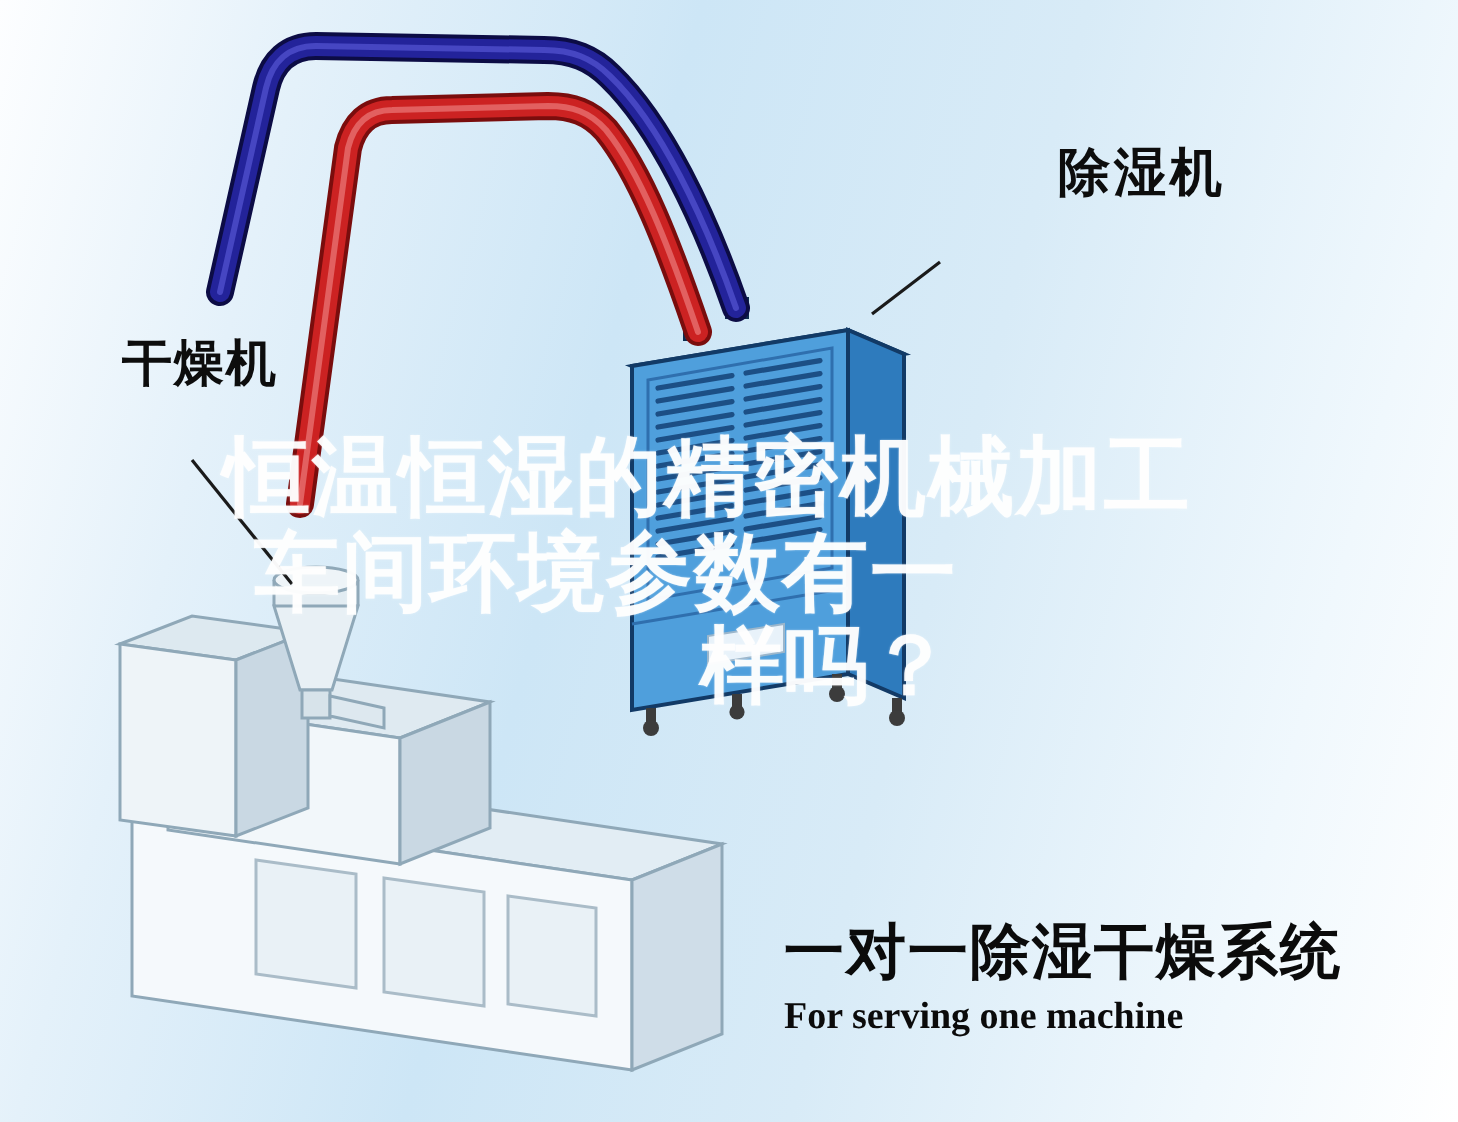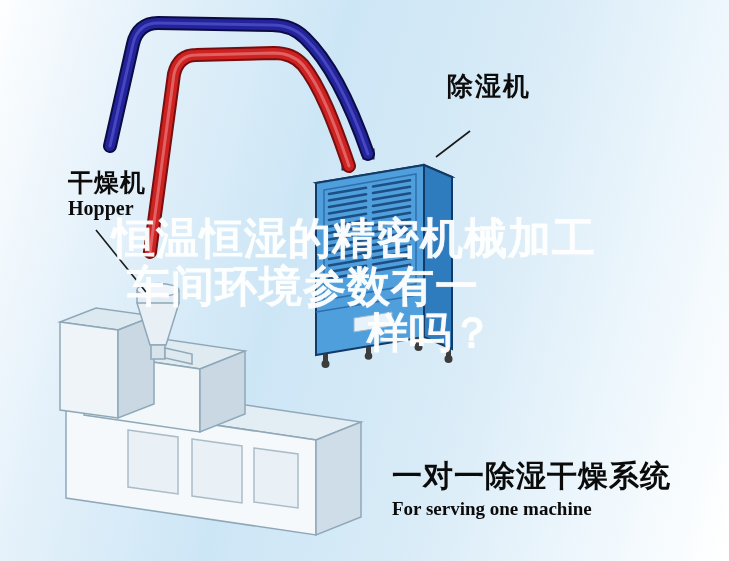--- a/index.html
+++ b/index.html
@@ -1,34 +1,34 @@
 <!DOCTYPE html>
 <html><head>
 <meta charset="utf-8">
 <style>
   * { margin:0; padding:0; box-sizing:border-box; }
   html,body { width:729px; height:561px; overflow:hidden; }
   body { font-family:"Liberation Sans", sans-serif; }
   .scene { position:relative; width:729px; height:561px;
     background:linear-gradient(105deg,#fdfeff 0%,#e4f1fa 18%,#cde6f6 40%,#d8ebf7 62%,#f0f8fd 85%,#ffffff 100%); }
   svg { position:absolute; left:0; top:0; }
-  .label { position:absolute; text-align:left; color:#0d0d0d; line-height:1.15; }
+  .label { position:absolute; text-align:right; color:#0d0d0d; line-height:1.15; }
   .label .cn { font-weight:bold; }
   .serif { font-family:"Liberation Serif", serif; font-weight:bold; }
-  .hopper-label { left:47px; top:168px; width:92px;margin-left:21px; }
+  .hopper-label { left:47px; top:168px; width:92px; }
   .hopper-label .cn { font-size:25px; letter-spacing:1px; }
   .hopper-label .en { font-size:20px; }
   .dehumidifier-label { left:447px; top:72px; width:166px; }
   .dehumidifier-label .cn { font-size:26px; letter-spacing:2px; }
   .dehumidifier-label .en { font-size:22px; }
   .watermark { position:absolute; color:#ffffff; font-weight:bold; white-space:nowrap; opacity:.97;
     text-shadow:0 0 1px rgba(255,255,255,.6); }
   .wm1 { left:112px; top:210px; font-size:43px; letter-spacing:1px; }
   .wm2 { left:127px; top:258px; font-size:43px; letter-spacing:1px; }
-  .wm3 { left:367px; top:305px; font-size:42px; }
+  .wm3 { left:350px; top:305px; font-size:42px; }
   .caption { position:absolute; left:392px; top:456px; width:306px; text-align:left; color:#0b0b0b; }
   .caption .cn { font-size:30px; font-weight:bold; letter-spacing:1px; }
   .caption .en { font-size:19px; margin-top:1px; }
 </style>
 </head>
 <body>
 
 <div class="scene">
 
   <svg width="729" height="561" viewBox="0 0 729 561">
@@ -97,21 +97,20 @@
       <path stroke-width="10" d="M349,166 C334,122 320,86 303,65 C295,56 286,53 274,53 L196,55 C184,55 177,62 174,74 L150,252" stroke="#cc2222"></path>
       <path stroke="#e26060" stroke-width="3" d="M349,166 C334,122 320,86 303,65 C295,56 286,53 274,53 L196,55 C184,55 177,62 174,74 L150,252"></path>
     </g>
 
     <line x1="470" y1="131" x2="436" y2="157" stroke="#1a1a1a" stroke-width="1.6"></line>
     <line x1="96" y1="230" x2="146" y2="292" stroke="#1a1a1a" stroke-width="1.6"></line>
   </svg>
 
   <div class="label hopper-label">
     <div class="cn">干燥机</div>
-    <div class="en serif">Hopper</div>
   </div>
 
   <div class="label dehumidifier-label">
     <div class="cn">除湿机</div>
   </div>
 
   <div class="watermark wm1">恒温恒湿的精密机械加工</div>
   <div class="watermark wm2">车间环境参数有一</div>
   <div class="watermark wm3">样吗？</div>
 

